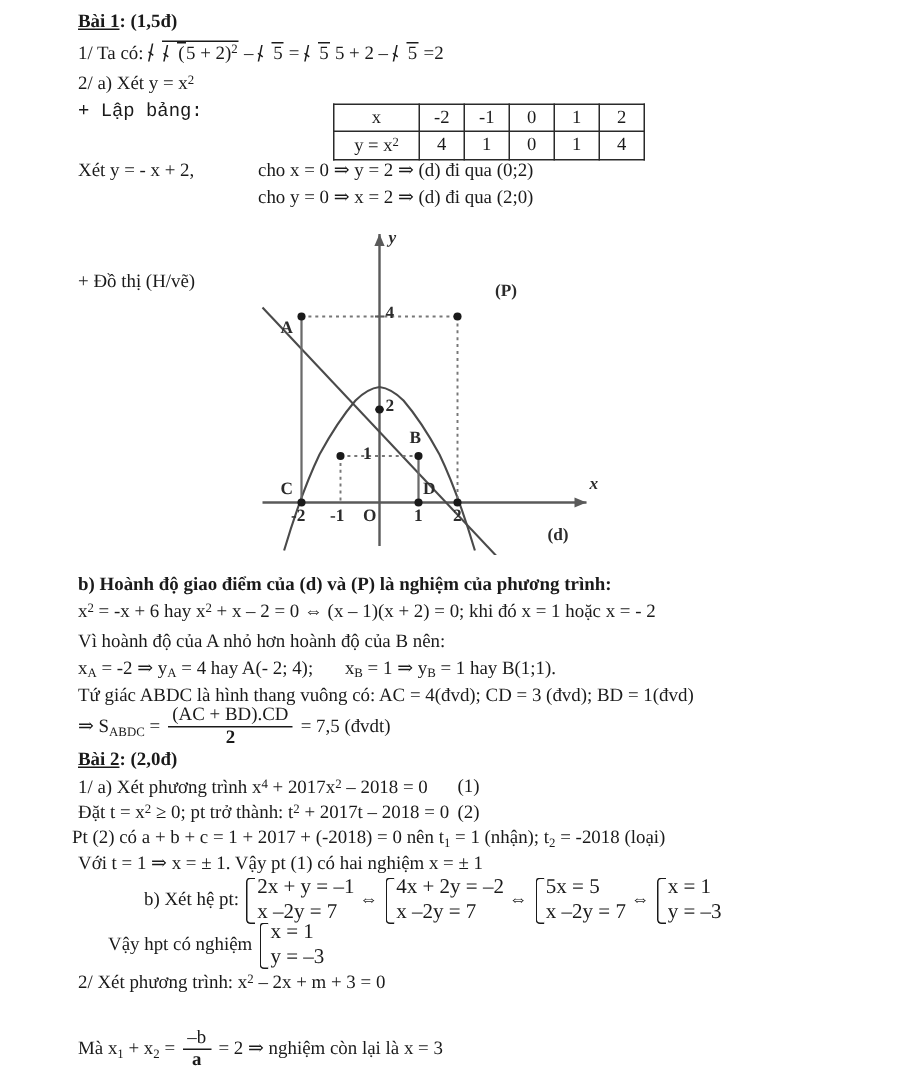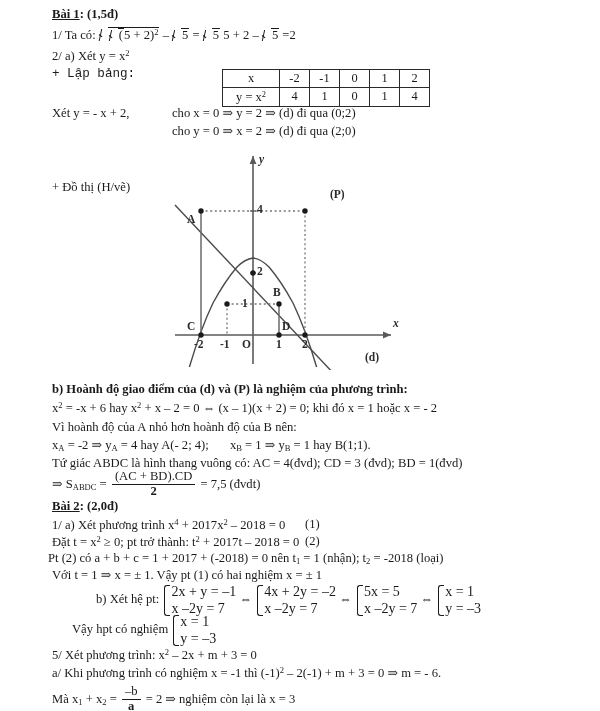--- a/index.html
+++ b/index.html
@@ -298,24 +298,21 @@
 
   <div class="line" style="left:52px; top:614px;margin-left:20px;">
     <span>Vậy hpt có nghiệm</span>
     <span class="sys">
       <span class="r">x = 1</span>
       <span class="r">y = –3</span>
     </span>
   </div>
 
   <div class="line" style="left:52px; top:648px;">
-    <span>5/ Xét phương trình: x</span><sup>2</sup><span> – 2x + m + 3 = 0</span>
-  </div>
-
-  <div class="line" style="left:52px; top:666px;">
-    <span>a/ Khi phương trình có nghiệm x = -1 thì (-1)</span><sup>2</sup><span> – 2(-1) + m + 3 = 0 ⇒ m = - 6.</span>
-  </div>
+    <span>2/ Xét phương trình: x</span><sup>2</sup><span> – 2x + m + 3 = 0</span>
+  </div>
+
 
   <div class="line" style="left:52px; top:686px;">
     <span>Mà x</span><sub>1</sub><span> + x</span><sub>2</sub><span> = </span><span class="frac"><span class="num">–b</span><span class="den">a</span></span><span> = 2 ⇒ nghiệm còn lại là x = 3</span>
   </div>
 
 </div>
 
 </body></html>

